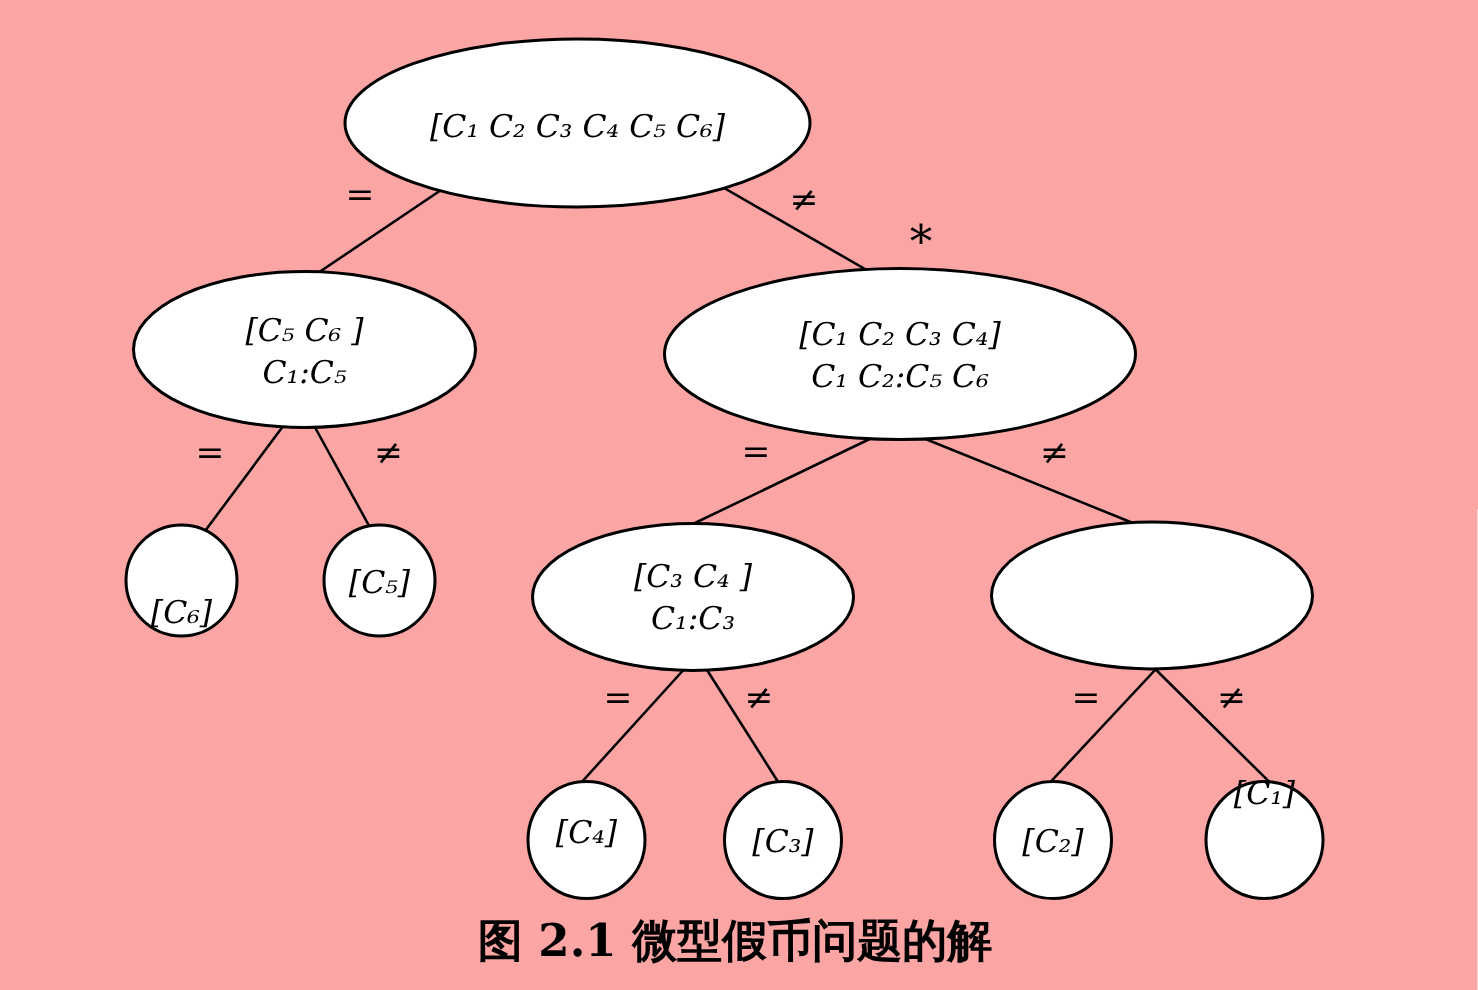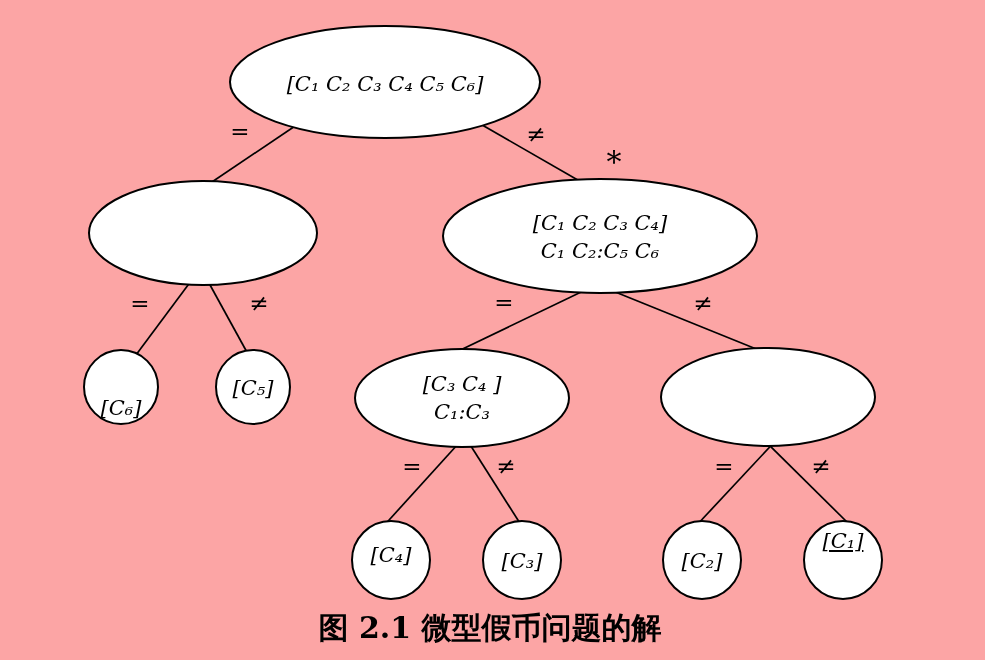--- a/index.html
+++ b/index.html
@@ -77,35 +77,39 @@
       <circle cx="391" cy="560" r="39"></circle>
       <circle cx="522" cy="560" r="39"></circle>
       <circle cx="702" cy="560" r="39"></circle>
       <circle cx="843" cy="560" r="39"></circle>
     </g>
   </svg>
 
   <div class="node-label" style="left:385px; top:84px;">
     <div>[C₁ C₂ C₃ C₄ C₅ C₆]</div>
   </div>
+  <div class="node-label" style="left:203px; top:234px;">
+    <div>[C₅ C₆ ]</div>
+    <div>C₁:C₅</div>
+  </div>
   <div class="node-label" style="left:462px; top:398px;">
     <div>[C₃ C₄ ]</div>
     <div>C₁:C₃</div>
   </div>
   <div class="node-label" style="left:600px; top:237px;">
     <div>[C₁ C₂ C₃ C₄]</div>
     <div>C₁ C₂:C₅ C₆</div>
   </div>
 
   <div class="node-label" style="left:121px; top:392px;margin-top:16px;">[C₆]</div>
   <div class="node-label" style="left:253px; top:388px;">[C₅]</div>
   <div class="node-label" style="left:391px; top:555px;">[C₄]</div>
   <div class="node-label" style="left:522px; top:561px;">[C₃]</div>
   <div class="node-label" style="left:702px; top:561px;">[C₂]</div>
-  <div class="node-label" style="left:843px; top:541px;text-decoration:underline;">[C₁]</div>
+  <div class="node-label" style="left:843px; top:529px;">[C₁]</div>
 
   <span class="edge-label" style="left:240px; top:131px;">=</span>
   <span class="edge-label" style="left:536px; top:134px;">≠</span>
   <span class="star-label" style="left:614px; top:162px;">*</span>
   <span class="edge-label" style="left:140px; top:303px;">=</span>
   <span class="edge-label" style="left:259px; top:303px;">≠</span>
   <span class="edge-label" style="left:504px; top:302px;">=</span>
   <span class="edge-label" style="left:703px; top:303px;">≠</span>
   <span class="edge-label" style="left:412px; top:466px;">=</span>
   <span class="edge-label" style="left:506px; top:466px;">≠</span>

